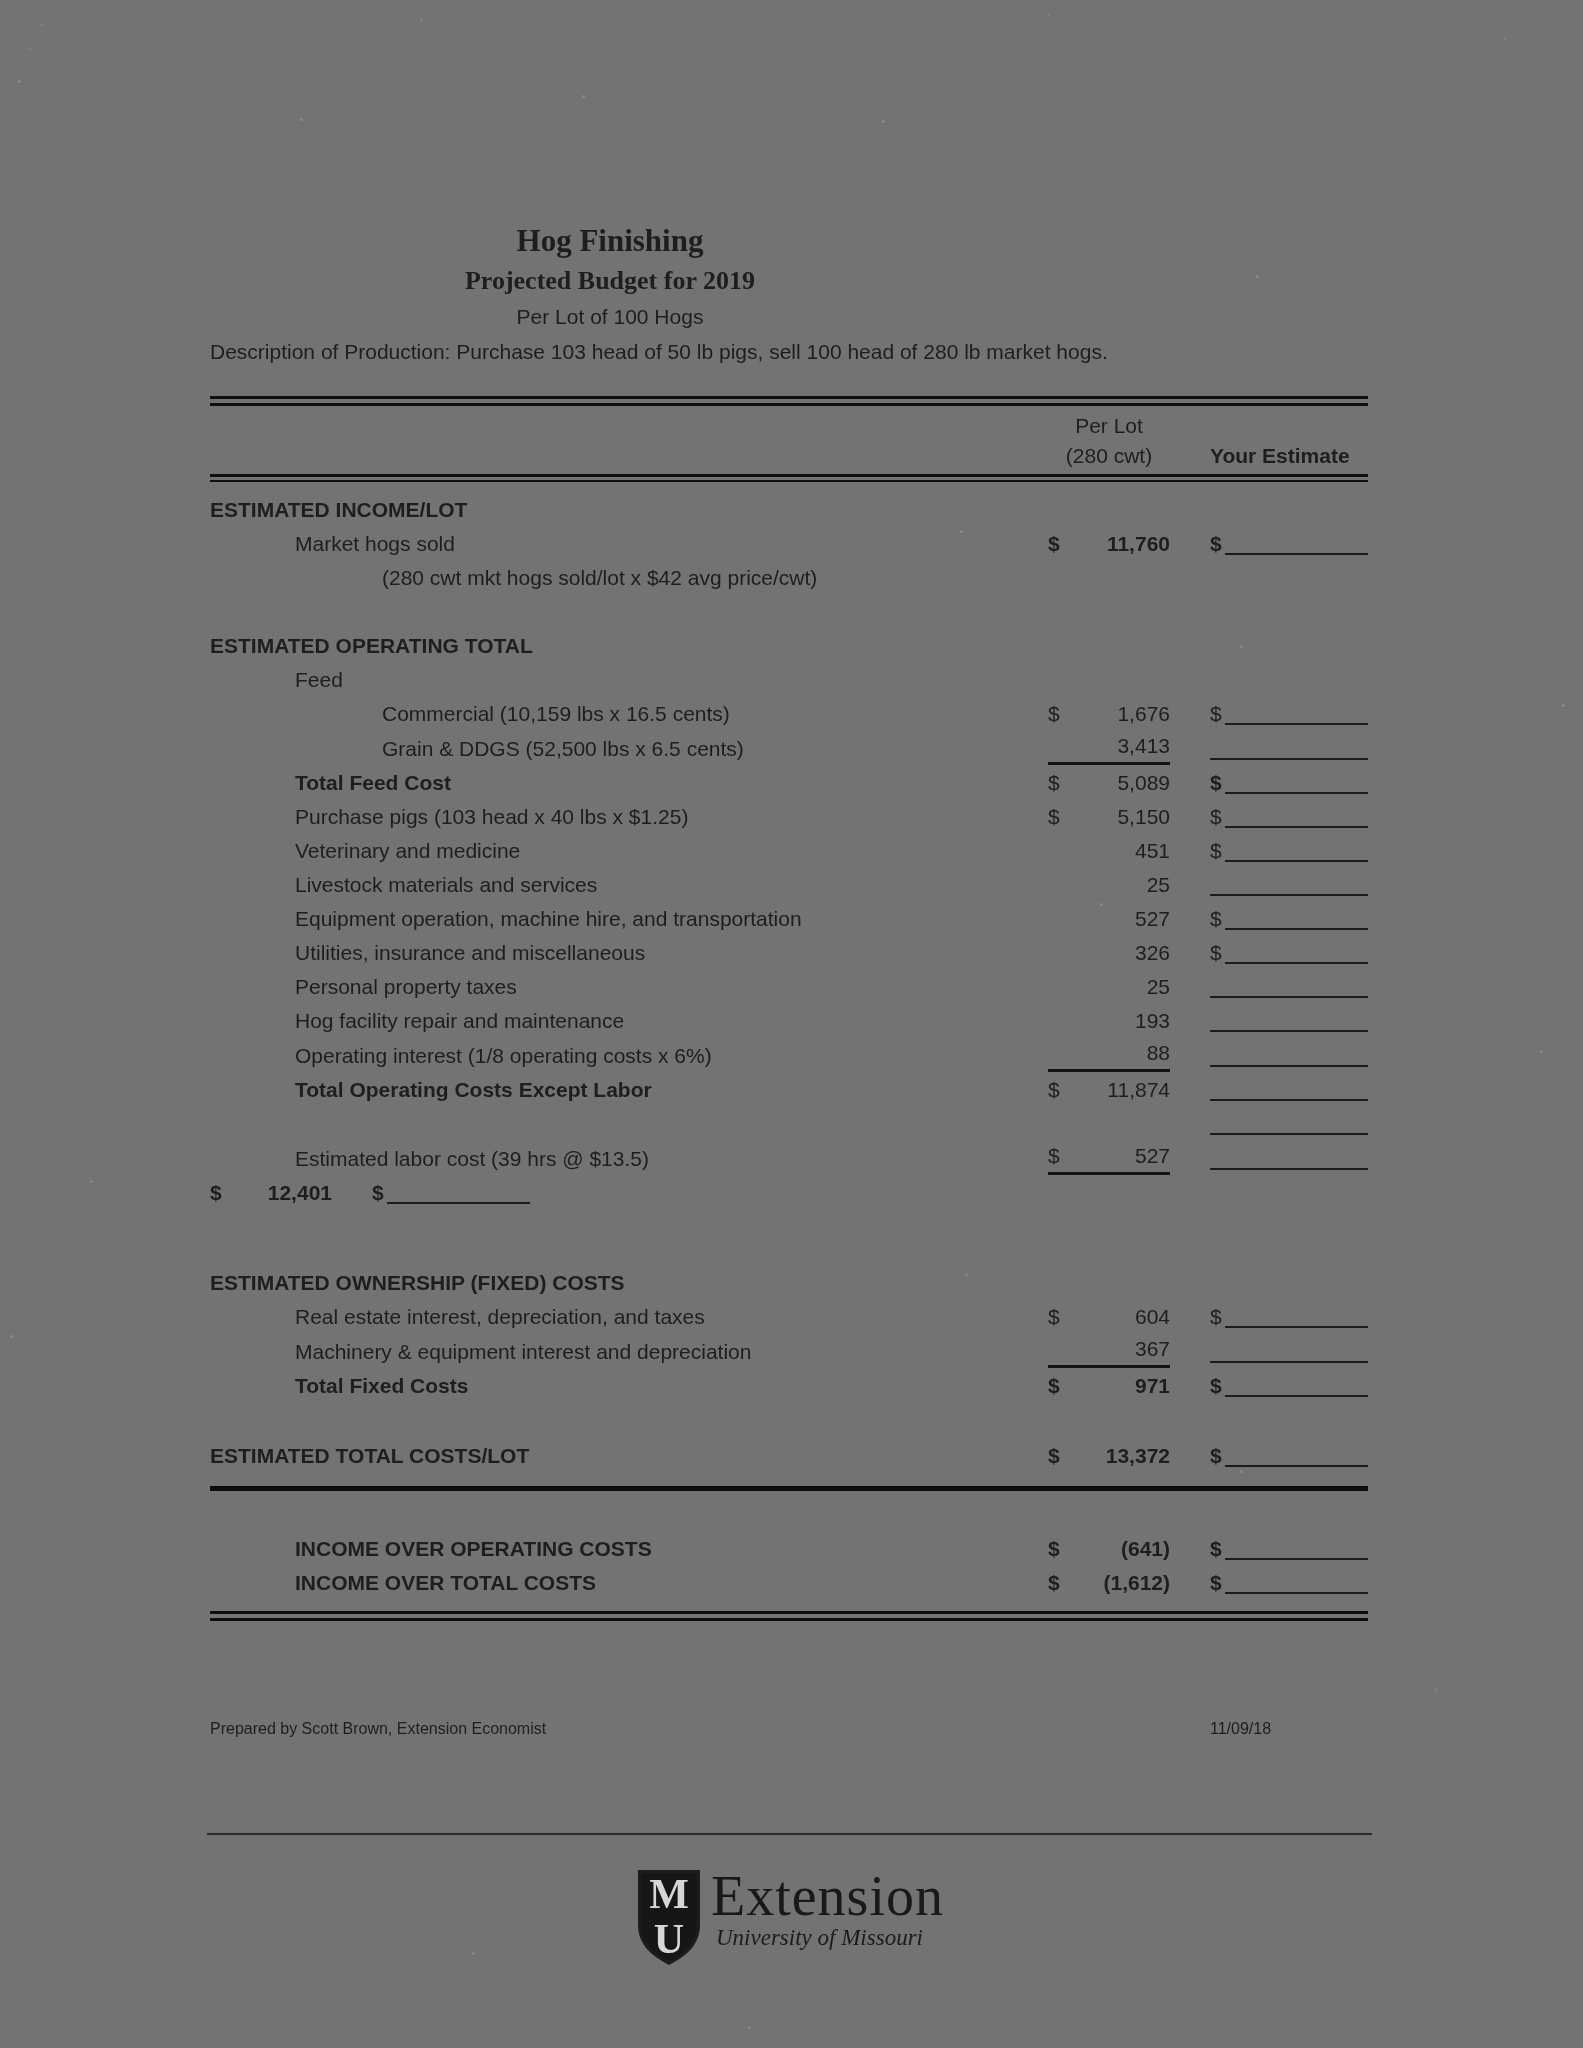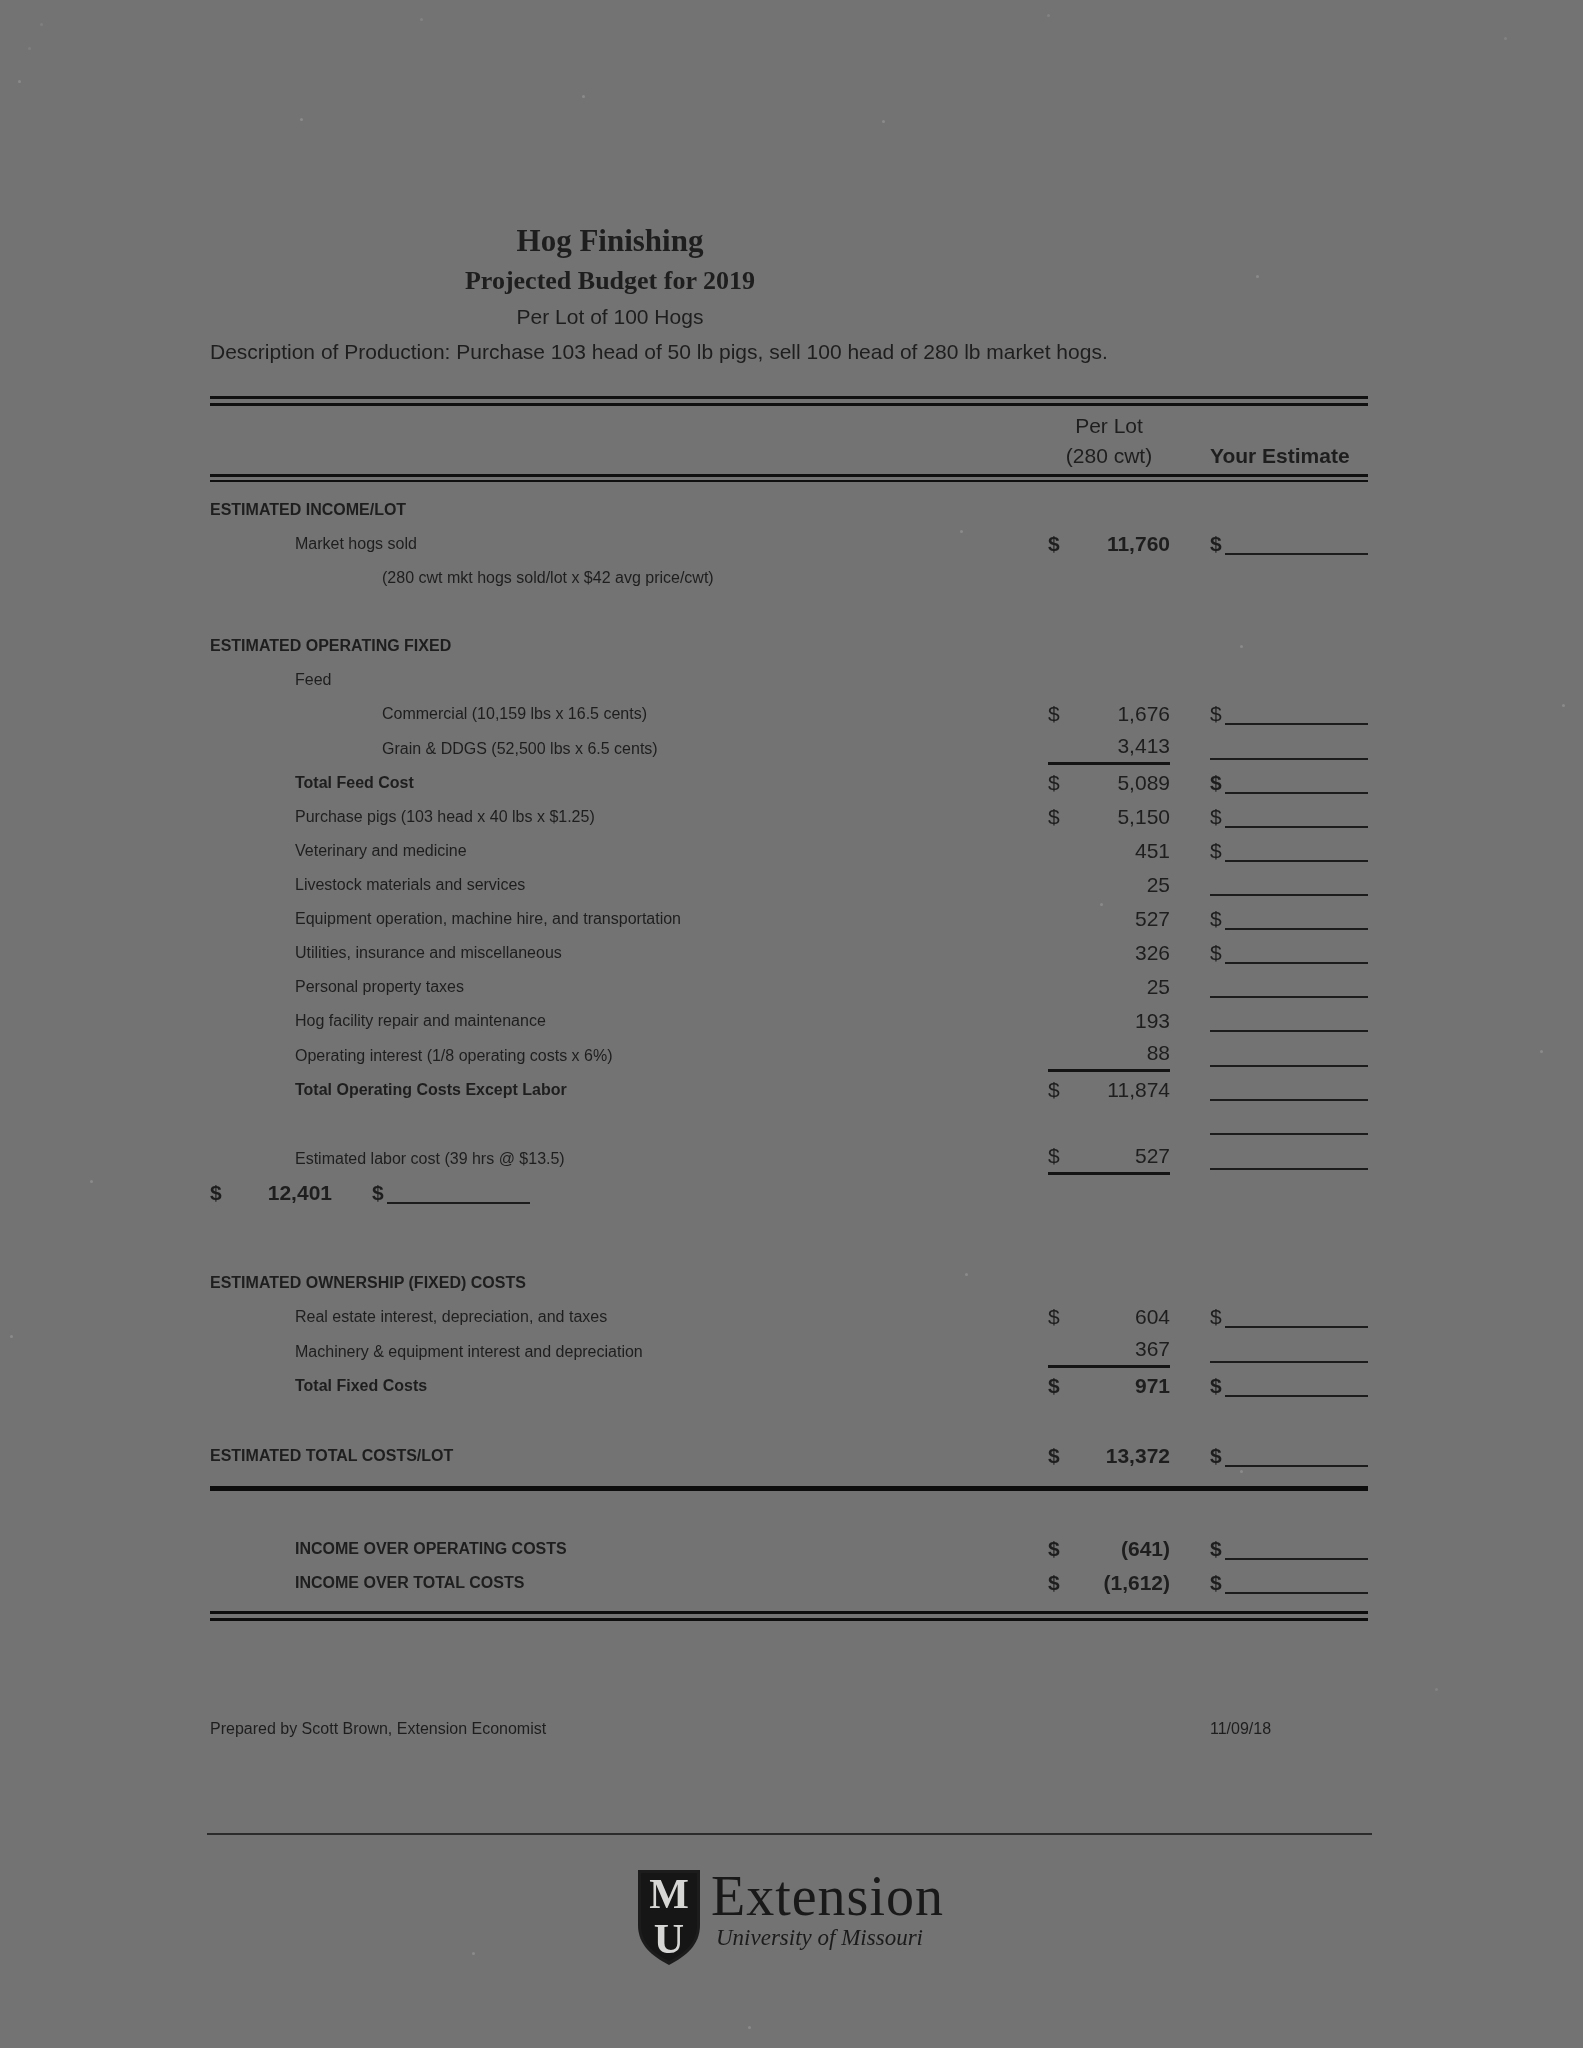--- a/index.html
+++ b/index.html
@@ -28,21 +28,21 @@
   .rule-double{border-top:3px solid #0d0d0d; border-bottom:3px solid #0d0d0d; height:4px; margin-top:12px;}
   
   .col-heads{display:flex; align-items:flex-end; padding:5px 0 3px 0;}
   .col-heads .fill{flex:1;}
   .perlot-head{width:122px; text-align:center; font-weight:400; font-size:21px; line-height:30px;}
   .est-head{width:158px; margin-left:40px; font-weight:700; font-size:21px; line-height:30px;}
   
   .rows{margin-top:10px;}
   .row{display:flex; align-items:flex-end; min-height:34px;}
   .row.spacer .c-label{min-height:0;}
-  .c-label{flex:1; font-size:16px; line-height:32px;}
+  .c-label{flex:1; font-size:21px; line-height:32px;}
   .c-label.i1{padding-left:85px;}
   .c-label.i2{padding-left:172px;}
   .bold{font-weight:700;}
   .c-perlot{
     width:122px; display:flex; justify-content:space-between;
     font-size:21px; line-height:32px;
   }
   .c-perlot.sum{border-bottom:3px solid #141414;}
   .c-perlot.boldv{font-weight:700;}
   .c-est{
@@ -128,21 +128,21 @@
           <div class="c-label i2">(280 cwt mkt hogs sold/lot x $42 avg price/cwt)</div>
           <div class="c-perlot"></div>
           <div class="c-est"></div>
         </div>
         <div class="row spacer" style="height: 34px;">
           <div class="c-label"></div>
           <div class="c-perlot"></div>
           <div class="c-est"></div>
         </div>
         <div class="row">
-          <div class="c-label bold">ESTIMATED OPERATING FIXED</div>
+          <div class="c-label bold">ESTIMATED OPERATING TOTAL</div>
           <div class="c-perlot"></div>
           <div class="c-est"></div>
         </div>
         <div class="row">
           <div class="c-label i1">Feed</div>
           <div class="c-perlot"></div>
           <div class="c-est"></div>
         </div>
         <div class="row">
           <div class="c-label i2">Commercial (10,159 lbs x 16.5 cents)</div>

